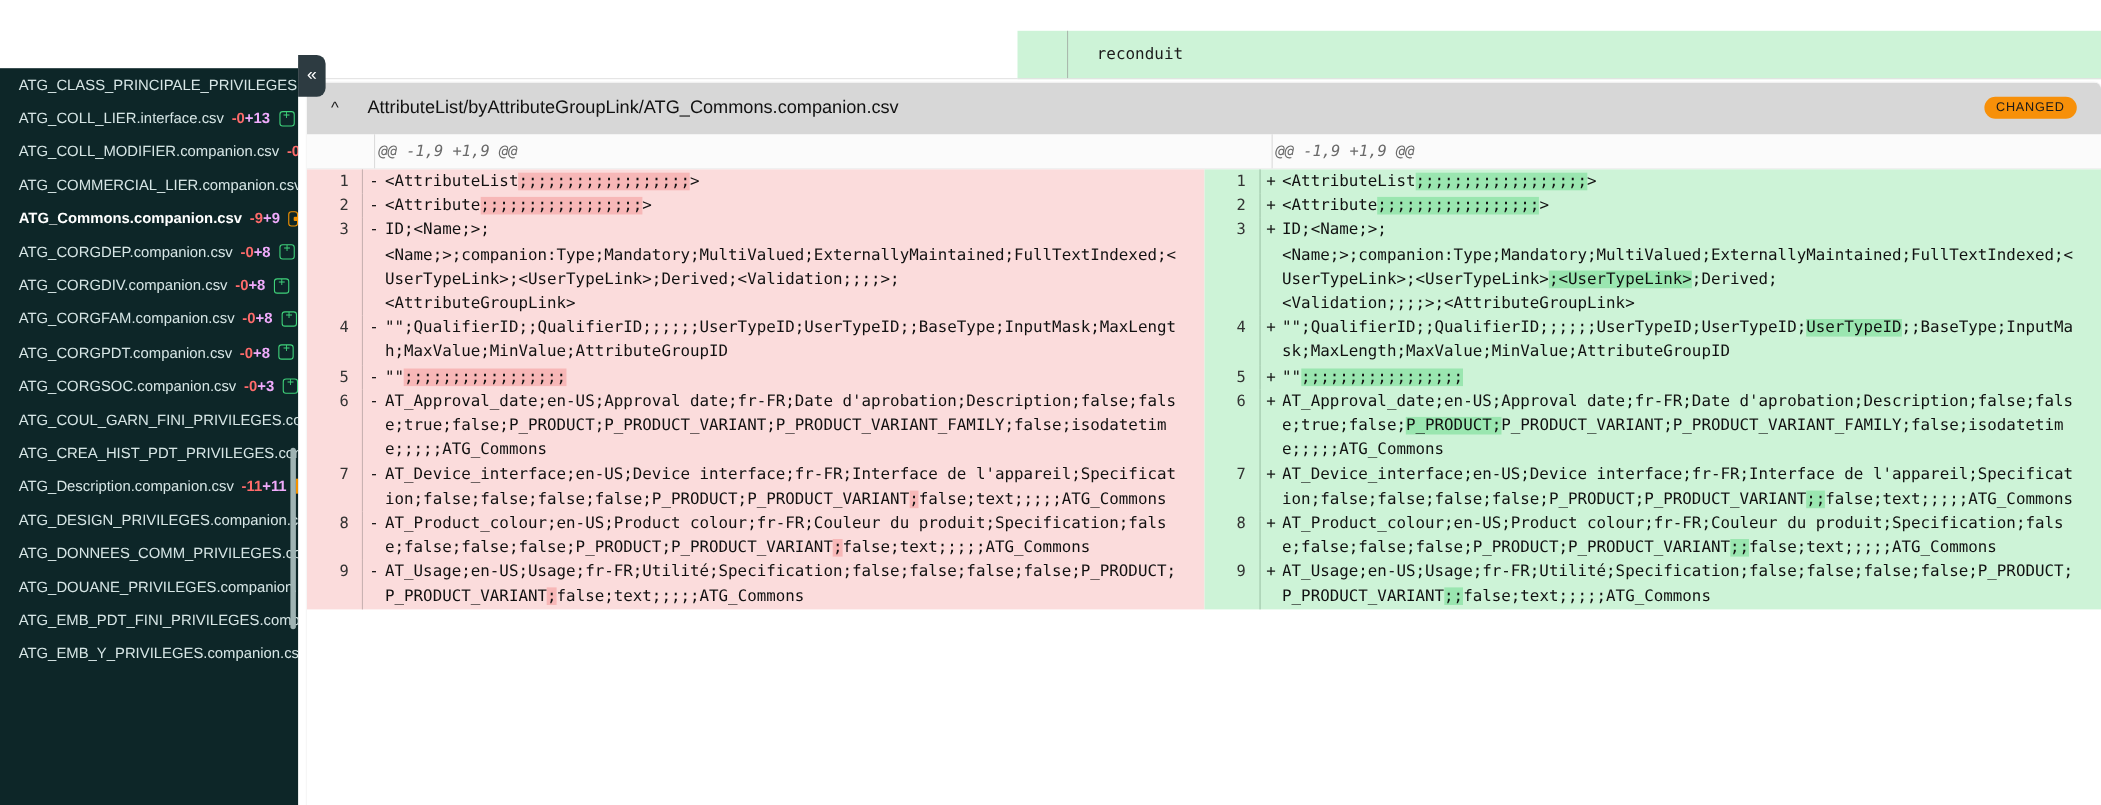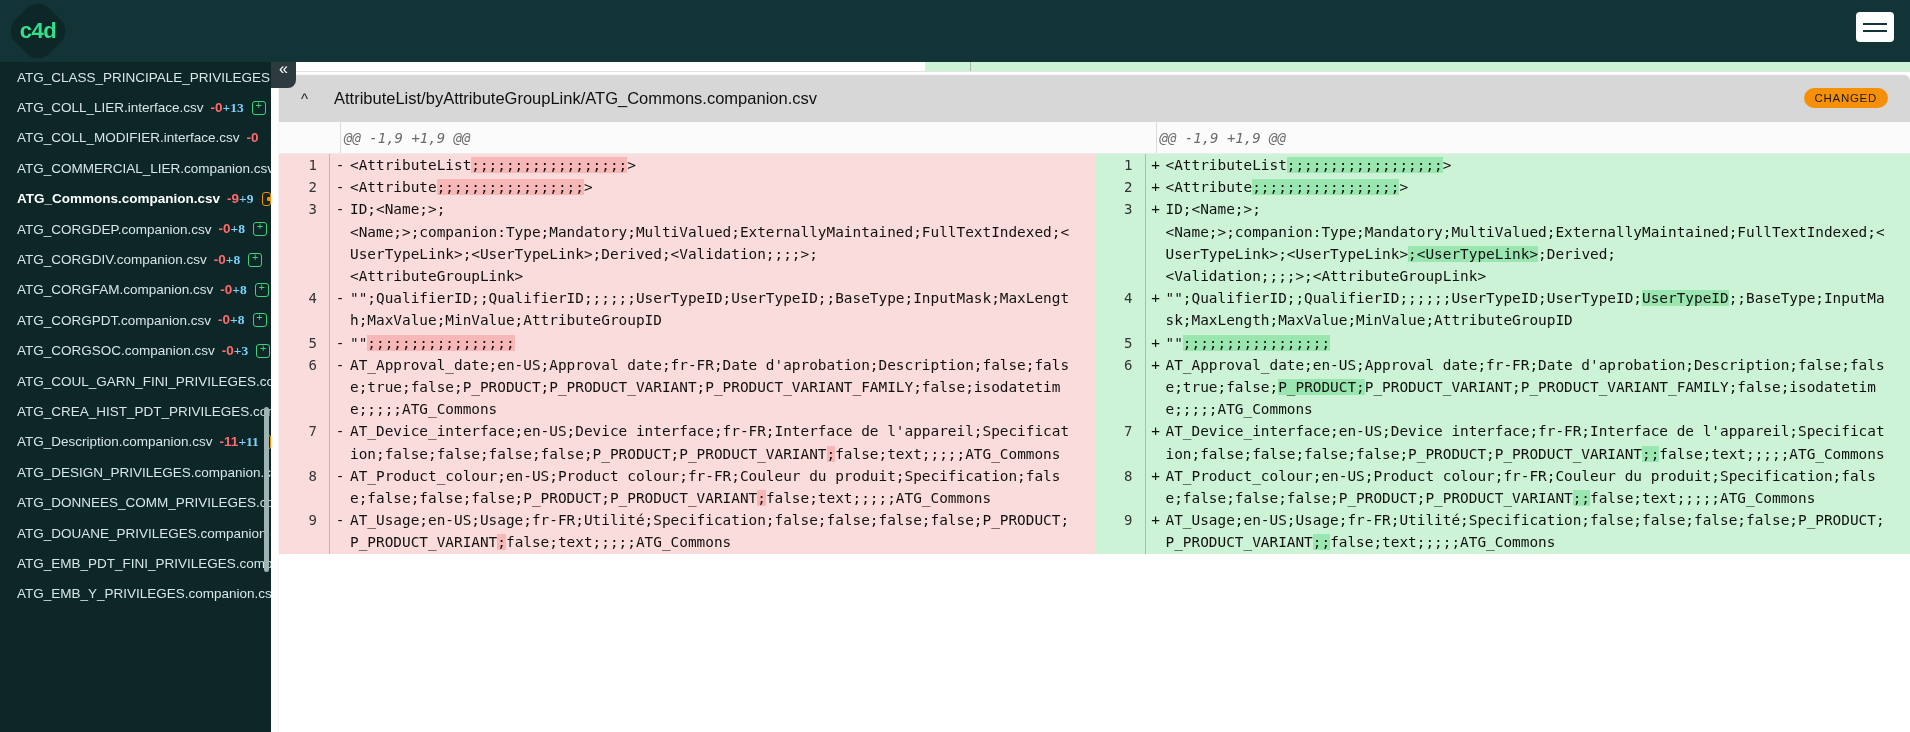--- a/index.html
+++ b/index.html
@@ -24,21 +24,21 @@
 
   
   .sidebar { position:absolute; left:0; top:62px; width:271px; height:670px;
              background:#0d2628; overflow:hidden; z-index:30; }
   .side-item { height:30.4px; display:flex; align-items:center; padding-left:17px;
                white-space:nowrap; color:#d7e6e6; font-size:13.5px; gap:0px; }
   .side-item .fname { overflow:visible; }
   .side-item.active .fname { font-weight:bold; color:#ffffff; }
   .stat { margin-left:7px; font-size:13.5px; font-weight:bold; white-space:nowrap; }
   .stat .del { color:#ff6b6b; }
-  .stat .add { color:#7dd3fc;font-family:Liberation Serif, serif; }
+  .stat .add { color:#f0abfc; }
   .badge-sq { display:inline-block; width:14px; height:14px; margin-left:8px;
               border-radius:3px; position:relative; vertical-align:middle; }
   .badge-sq.added { border:1.5px solid #3fd17a; }
   .badge-sq.added:before { content:"+"; position:absolute; left:0; top:-4px; width:100%;
               text-align:center; color:#3fd17a; font-size:11px; line-height:14px; }
   .badge-sq.changed { border:1.5px solid #f29100; }
   .badge-sq.changed:before { content:""; position:absolute; left:4px; top:4px;
               width:4px; height:4px; background:#f29100; border-radius:1px; }
   .side-scroll { position:absolute; right:2px; top:345px; width:5px; height:165px;
               background:#9fb3b3; border-radius:3px; }
@@ -96,43 +96,33 @@
   .ctext { flex:1; white-space:pre-wrap; word-break:break-all; padding-right:21px;
            overflow:hidden; }
   mark.d { background:#f7b7b7; color:#111; }
   mark.a { background:#9ae6b0; color:#111; }
 </style>
 </head>
 <body>
 
 <div id="app">
 
-  <div class="topbar">
-    <div class="logo-wrap">
-      <div class="logo-shape"></div>
-      <div class="logo-text">c4d</div>
-    </div>
-    <div class="menu-btn">
-      <span></span>
-        <span></span>
-    </div>
-  </div>
 
   <div class="sidebar">
     <div id="side-list">
         <div class="side-item">
           <span class="fname">ATG_CLASS_PRINCIPALE_PRIVILEGES.companion.csv</span>
         </div>
         <div class="side-item">
           <span class="fname">ATG_COLL_LIER.interface.csv</span>
           <span class="stat"><span class="del">-0</span><span class="add">+13</span></span>
           <span class="badge-sq added"></span>
         </div>
         <div class="side-item">
-          <span class="fname">ATG_COLL_MODIFIER.interface.csv</span>
+          <span class="fname">ATG_COLL_MODIFIER.companion.csv</span>
           <span class="stat"><span class="del">-0</span></span>
         </div>
         <div class="side-item">
           <span class="fname">ATG_COMMERCIAL_LIER.companion.csv</span>
         </div>
         <div class="side-item active">
           <span class="fname">ATG_Commons.companion.csv</span>
           <span class="stat"><span class="del">-9</span><span class="add">+9</span></span>
           <span class="badge-sq changed"></span>
         </div>

